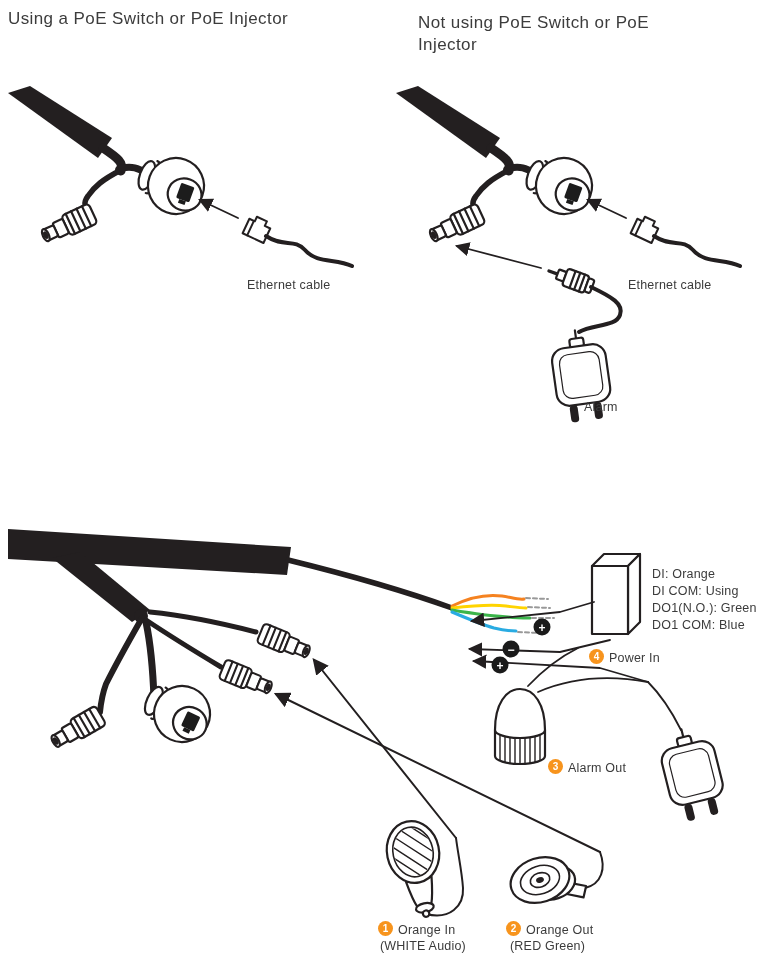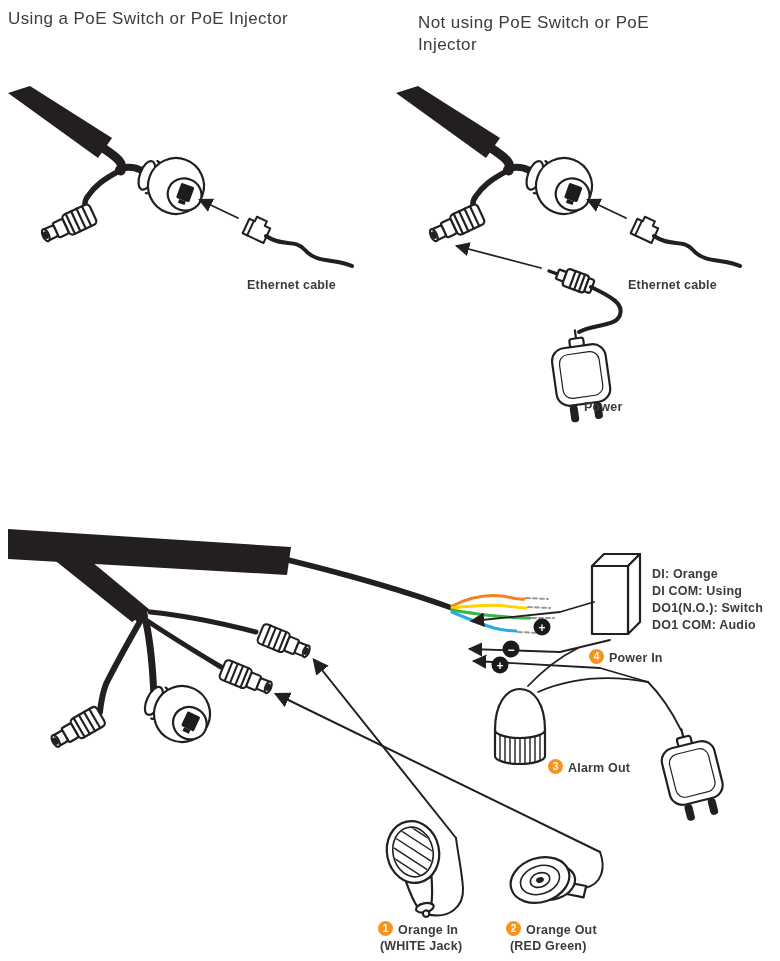--- a/index.html
+++ b/index.html
@@ -1,21 +1,21 @@
 <!DOCTYPE html>
 <html><head>
 <meta charset="utf-8">
 <style>
   html,body{margin:0;padding:0;background:#fff;}
   #stage{position:relative;width:780px;height:961px;background:#fff;overflow:hidden;
          font-family:"Liberation Sans",sans-serif;}
   #art{position:absolute;left:0;top:0;}
   .title{position:absolute;font-size:17px;font-weight:500;color:#3c3c3c;
          letter-spacing:.4px;line-height:1.32;width:285px;}
-  .label{position:absolute;font-size:12.5px;color:#3b3b3b;letter-spacing:.2px;line-height:1.3;white-space:nowrap;font-weight:bold;}
+  .label{position:absolute;font-size:12.5px;color:#3b3b3b;letter-spacing:.2px;line-height:1.3;white-space:nowrap;}
   .badge{position:absolute;width:15px;height:15px;border-radius:50%;background:#F7941D;
          color:#fff;font-size:10px;font-weight:bold;line-height:15px;text-align:center;}
   svg text.sign{font-family:"Liberation Sans",sans-serif;font-size:12px;font-weight:bold;fill:#fff;}
 </style>
 </head>
 <body>
 
 <div id="stage">
 
 <svg id="art" width="780" height="961" viewBox="0 0 780 961" fill="none" stroke="#231f20" stroke-width="2" stroke-linecap="round" stroke-linejoin="round">
@@ -209,34 +209,34 @@
   <use href="#mic" transform="translate(413,852) rotate(-12)"></use>
   <use href="#speaker" transform="translate(540,880) rotate(-18)"></use>
 </g>
 </svg>
 
 <div class="title" style="left:8px;top:8px;">Using a PoE Switch or PoE Injector</div>
 <div class="title" style="left:398px;top:12px;margin-left:20px;">Not using PoE Switch or PoE Injector</div>
 
 <div class="label" style="left:247px;top:277px;">Ethernet cable</div>
 <div class="label" style="left:628px;top:277px;">Ethernet cable</div>
-<div class="label" style="left:584px;top:399px;">Power</div>
+<div class="label" style="left:584px;top:399px;">Alarm</div>
 
 <div class="label" style="left:652px;top:566px;">DI: Orange</div>
 <div class="label" style="left:652px;top:583px;">DI COM: Using</div>
-<div class="label" style="left:652px;top:600px;">DO1(N.O.): Switch</div>
-<div class="label" style="left:652px;top:617px;">DO1 COM: Audio</div>
+<div class="label" style="left:652px;top:600px;">DO1(N.O.): Green</div>
+<div class="label" style="left:652px;top:617px;">DO1 COM: Blue</div>
 
 <div class="badge" style="left:589px;top:649px;">4</div>
 <div class="label" style="left:609px;top:650px;">Power In</div>
 
 <div class="badge" style="left:548px;top:759px;">3</div>
 <div class="label" style="left:568px;top:760px;">Alarm Out</div>
 
 <div class="badge" style="left:378px;top:921px;">1</div>
 <div class="label" style="left:398px;top:922px;">Orange In</div>
-<div class="label" style="left:380px;top:938px;">(WHITE Jack)</div>
+<div class="label" style="left:380px;top:938px;">(WHITE Audio)</div>
 
 <div class="badge" style="left:506px;top:921px;">2</div>
 <div class="label" style="left:526px;top:922px;">Orange Out</div>
 <div class="label" style="left:510px;top:938px;">(RED Green)</div>
 
 </div>
 
 </body></html>

